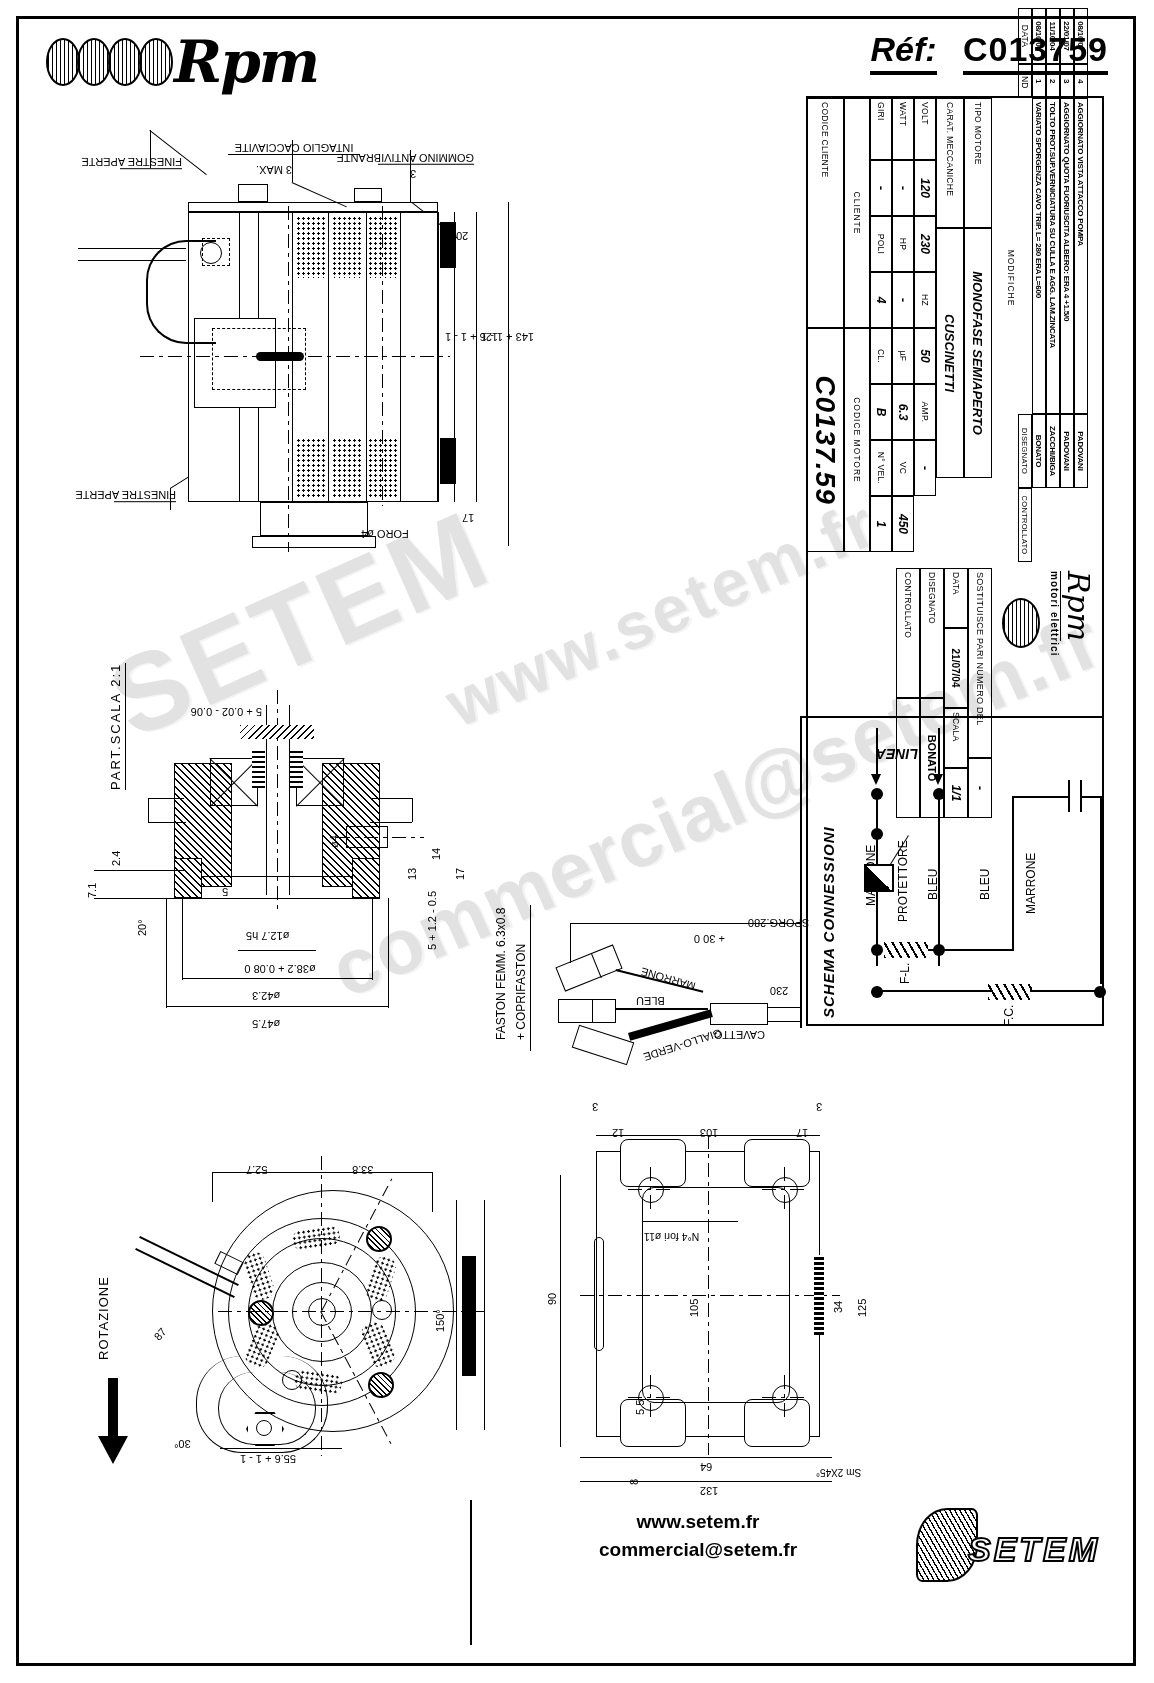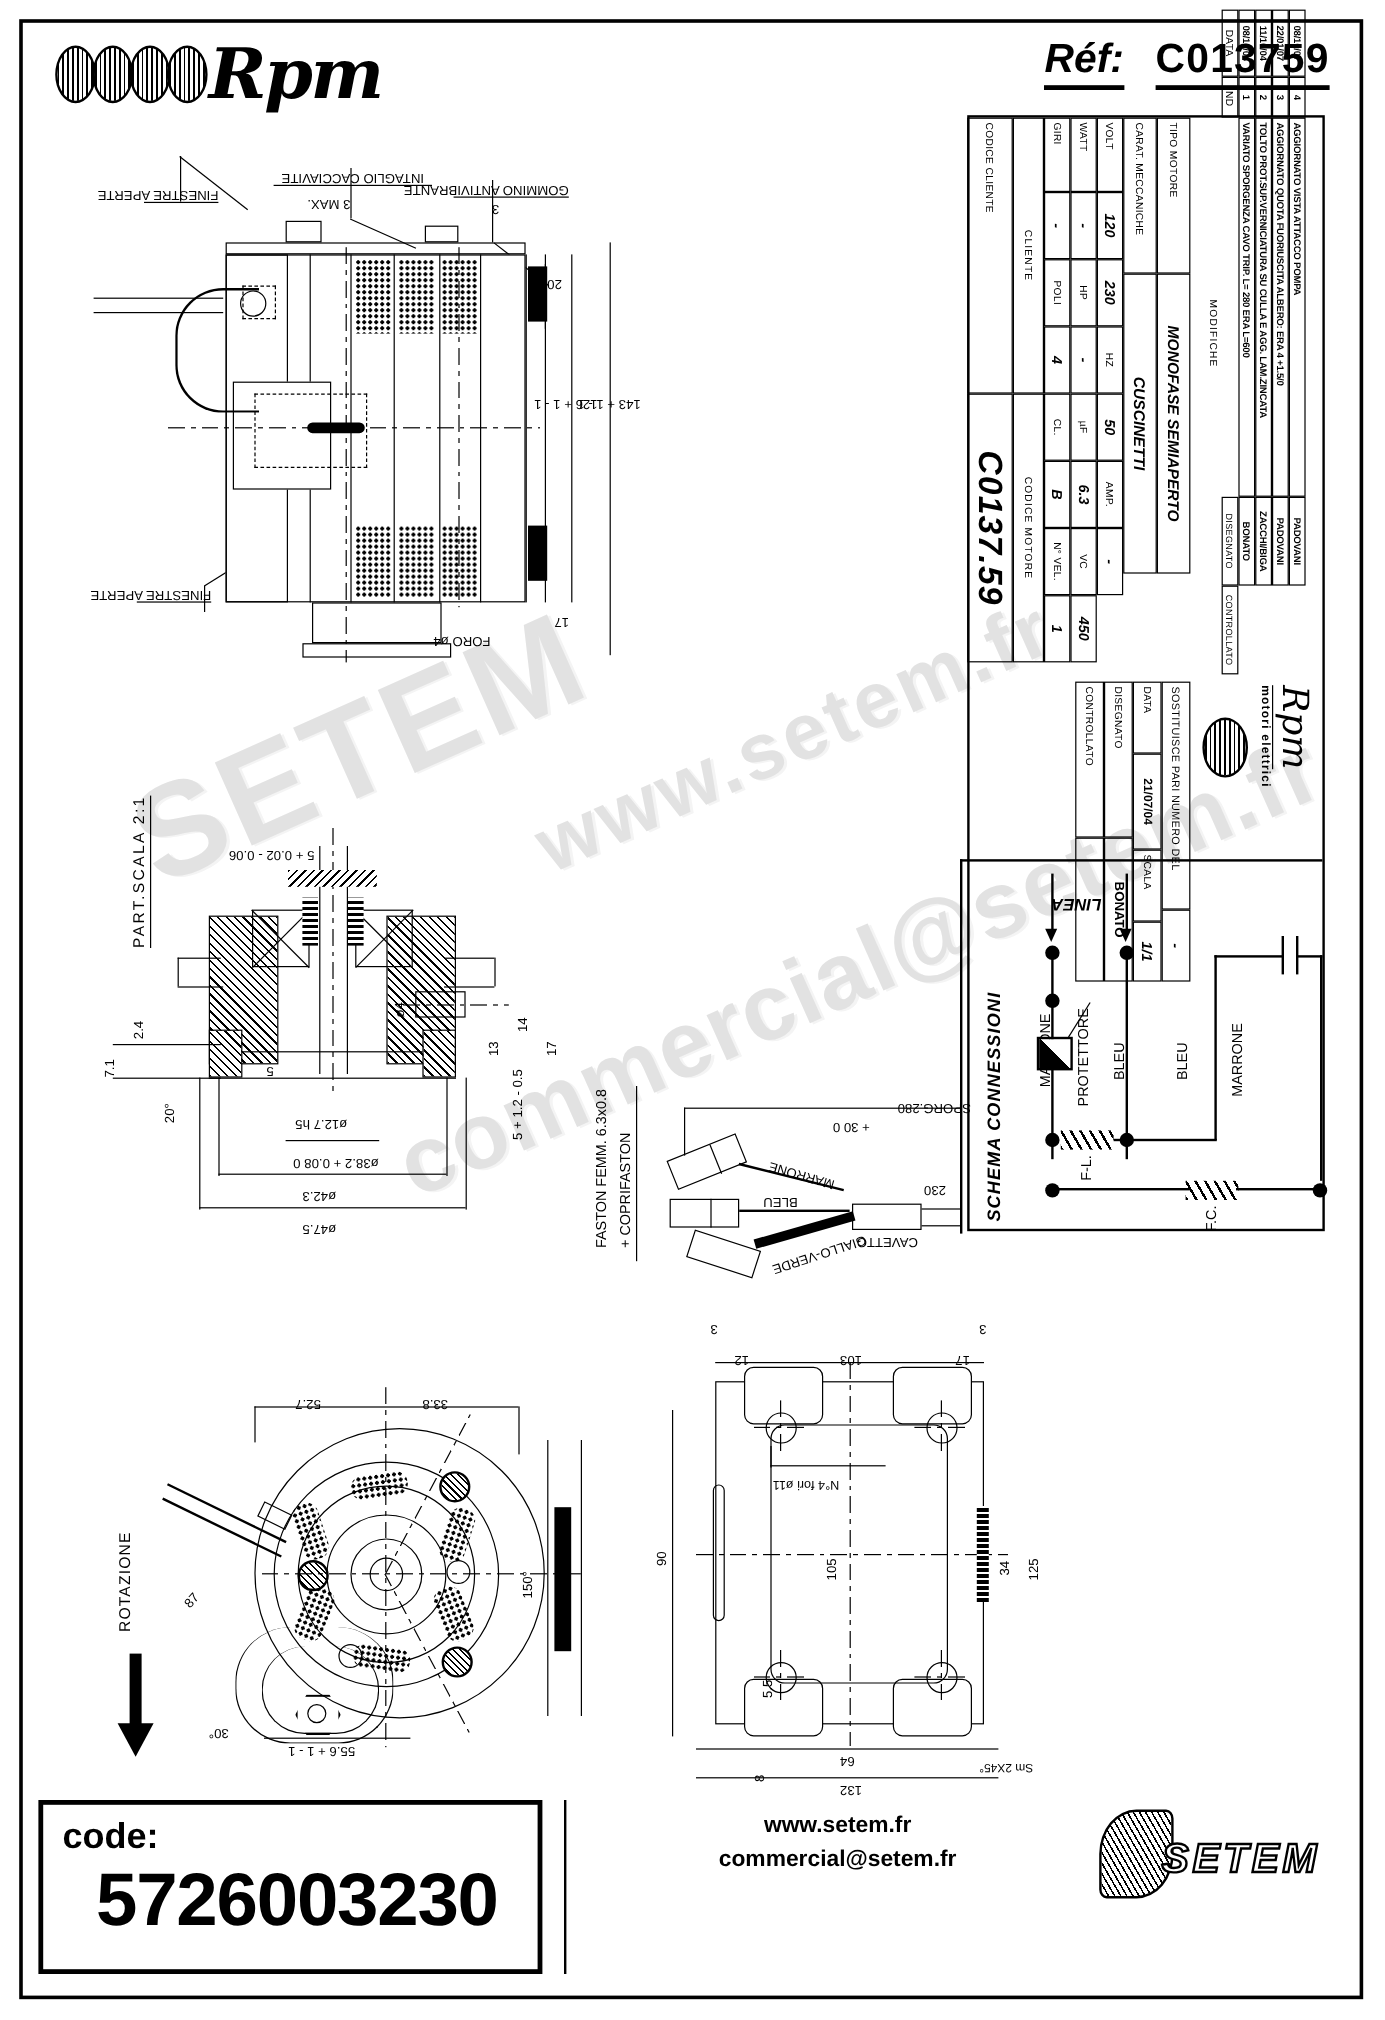--- a/index.html
+++ b/index.html
@@ -527,24 +527,20 @@
 
       <div class="tb-cell tb-lbl" style="left:470px;top:158px;width:130px;height:24px;">DISEGNATO</div>
       <div class="tb-cell" style="left:600px;top:158px;width:120px;height:24px;justify-content:center;font-weight:700;font-size:11px;">BONATO</div>
 
       <div class="tb-cell tb-lbl" style="left:470px;top:182px;width:130px;height:24px;">CONTROLLATO</div>
       <div class="tb-cell" style="left:600px;top:182px;width:120px;height:24px;justify-content:center;"></div>
     </div>
   </div>
 
   <div class="abs" id="footer">
-    <div id="code-box">
-      <div id="code-lbl">code:</div>
-      <div id="code-val">5726003230</div>
-    </div>
     <div id="f-sep"></div>
     <div id="site">
       <div>www.setem.fr</div>
       <div>commercial@setem.fr</div>
     </div>
     <div id="setem-logo">
       <div class="s-swirl"></div>
       <div id="setem-word">SETEM</div>
     </div>
   </div>

